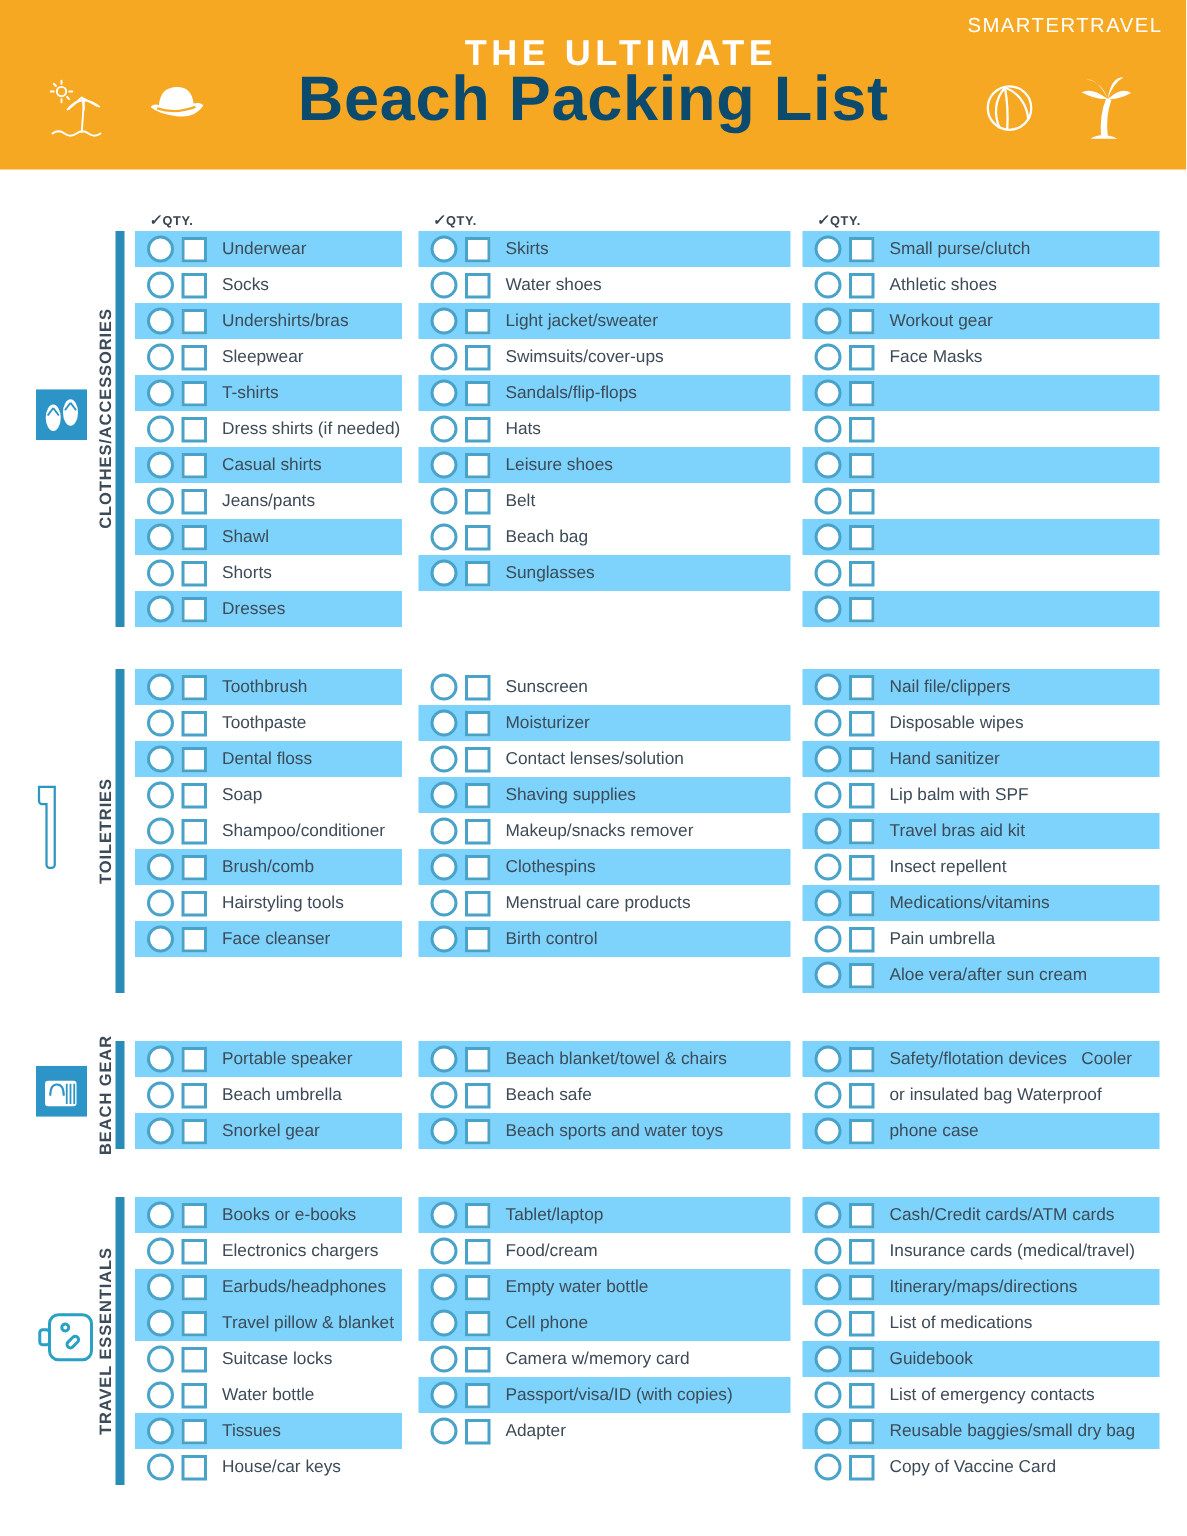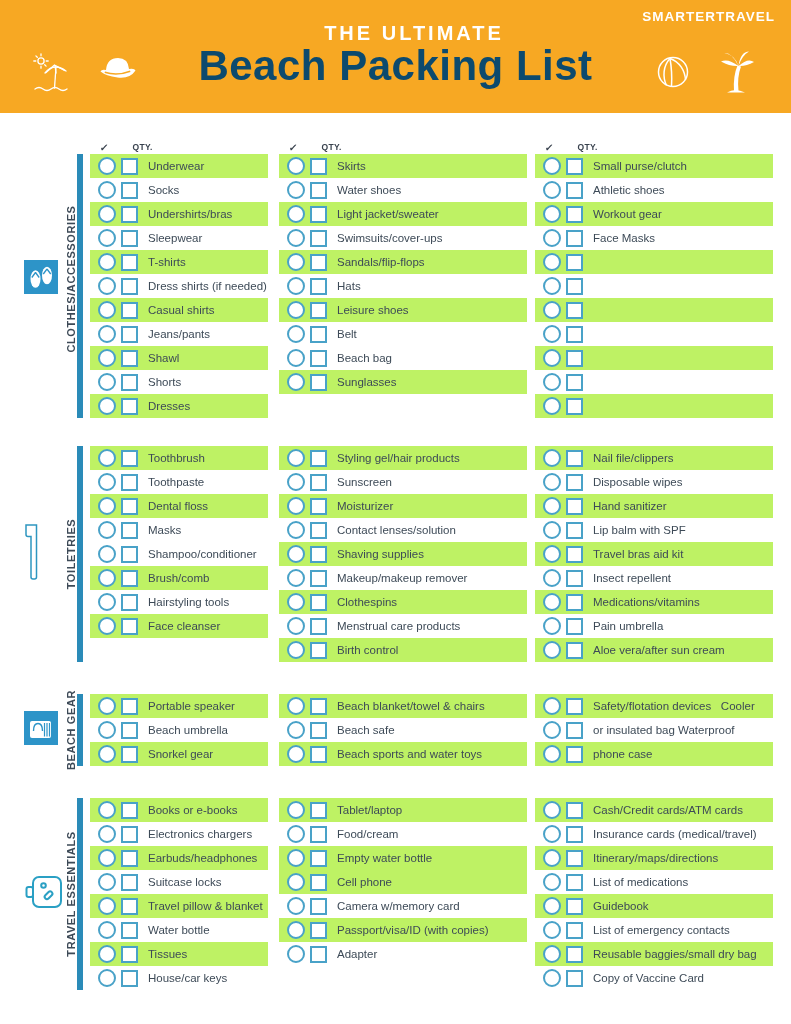--- a/index.html
+++ b/index.html
@@ -1,24 +1,24 @@
 <!DOCTYPE html>
 <html><head>
 <meta charset="utf-8">
 <style>
   html,body{margin:0;padding:0;background:#fff;}
   .page{position:relative;width:791px;height:1024px;background:#fff;overflow:hidden;
         font-family:"Liberation Sans",sans-serif;color:#3D4A57;}
 
   
   .header{position:relative;height:113px;background:#F7A823;}
-  .logo{position:absolute;top:9px;right:16px;color:#fff;font-weight:bold;
+  .logo{position:absolute;top:9px;right:16px;color:#fff;font-weight:normal;
         font-size:13.5px;letter-spacing:1px;}
   .kicker{position:absolute;top:22px;left:0;right:0;text-align:center;color:#fff;
-        font-weight:bold;font-size:20px;letter-spacing:3px;padding-left:37px;}
+        font-weight:bold;font-size:24px;letter-spacing:3px;padding-left:37px;}
   .title{position:absolute;top:42px;left:0;right:0;text-align:center;color:#0c4a6e;
         font-weight:bold;font-size:42px;letter-spacing:0.5px;}
   .hicon{position:absolute;}
   .hicon svg{display:block;}
 
   
   .main{padding-top:27px;}
   .section{display:flex;}
   .sec-gap-a{margin-bottom:28px;}
   .sec-gap-b{margin-bottom:32px;}
@@ -31,24 +31,24 @@
   .gicon{position:absolute;left:24px;top:50%;transform:translateY(-50%);}
   .colwrap{flex:1;display:flex;align-items:flex-start;}
   .col{display:flex;flex-direction:column;}
   .col-0{width:178px;}
   .col-1{width:248px;margin-left:11px;}
   .col-2{width:238px;margin-left:8px;}
 
   .qtyrow{height:14px;display:flex;align-items:center;font-size:8.5px;
         font-weight:bold;color:#39424E;}
   .qcheck{margin-left:10px;font-size:10px;transform:skewX(-8deg);}
-  .qlabel{margin-left:24px;letter-spacing:0.4px;}
+  .qlabel{margin-left:0;letter-spacing:0.4px;}
 
   .row{height:24px;display:flex;align-items:center;}
-  .row.alt{background:#bef264;}
+  .row.alt{background:#7dd3fc;}
   .ccircle{width:14px;height:14px;border:2px solid #49A2C8;border-radius:50%;
         background:#fff;margin-left:8px;flex:none;}
   .qbox{width:13px;height:13px;border:2px solid #49A2C8;background:#fff;
         margin-left:5px;flex:none;}
   .ilabel{margin-left:10px;font-size:11.5px;color:#3D4A57;white-space:pre;}
 </style>
 </head>
 <body>
 
 <div class="page">
@@ -308,21 +308,21 @@
               <span class="ilabel">Toothpaste</span>
             </div>
             <div class="row alt">
               <span class="ccircle"></span>
               <span class="qbox"></span>
               <span class="ilabel">Dental floss</span>
             </div>
             <div class="row">
               <span class="ccircle"></span>
               <span class="qbox"></span>
-              <span class="ilabel">Masks</span>
+              <span class="ilabel">Soap</span>
             </div>
             <div class="row">
               <span class="ccircle"></span>
               <span class="qbox"></span>
               <span class="ilabel">Shampoo/conditioner</span>
             </div>
             <div class="row alt">
               <span class="ccircle"></span>
               <span class="qbox"></span>
               <span class="ilabel">Brush/comb</span>
@@ -332,25 +332,20 @@
               <span class="qbox"></span>
               <span class="ilabel">Hairstyling tools</span>
             </div>
             <div class="row alt">
               <span class="ccircle"></span>
               <span class="qbox"></span>
               <span class="ilabel">Face cleanser</span>
             </div>
           </div>
           <div class="col col-1">
-            <div class="row alt">
-              <span class="ccircle"></span>
-              <span class="qbox"></span>
-              <span class="ilabel">Styling gel/hair products</span>
-            </div>
             <div class="row">
               <span class="ccircle"></span>
               <span class="qbox"></span>
               <span class="ilabel">Sunscreen</span>
             </div>
             <div class="row alt">
               <span class="ccircle"></span>
               <span class="qbox"></span>
               <span class="ilabel">Moisturizer</span>
             </div>
@@ -360,21 +355,21 @@
               <span class="ilabel">Contact lenses/solution</span>
             </div>
             <div class="row alt">
               <span class="ccircle"></span>
               <span class="qbox"></span>
               <span class="ilabel">Shaving supplies</span>
             </div>
             <div class="row">
               <span class="ccircle"></span>
               <span class="qbox"></span>
-              <span class="ilabel">Makeup/makeup remover</span>
+              <span class="ilabel">Makeup/snacks remover</span>
             </div>
             <div class="row alt">
               <span class="ccircle"></span>
               <span class="qbox"></span>
               <span class="ilabel">Clothespins</span>
             </div>
             <div class="row">
               <span class="ccircle"></span>
               <span class="qbox"></span>
               <span class="ilabel">Menstrual care products</span>
@@ -520,29 +515,29 @@
             <div class="row">
               <span class="ccircle"></span>
               <span class="qbox"></span>
               <span class="ilabel">Electronics chargers</span>
             </div>
             <div class="row alt">
               <span class="ccircle"></span>
               <span class="qbox"></span>
               <span class="ilabel">Earbuds/headphones</span>
             </div>
+            <div class="row alt">
+              <span class="ccircle"></span>
+              <span class="qbox"></span>
+              <span class="ilabel">Travel pillow &amp; blanket</span>
+            </div>
             <div class="row">
               <span class="ccircle"></span>
               <span class="qbox"></span>
               <span class="ilabel">Suitcase locks</span>
-            </div>
-            <div class="row alt">
-              <span class="ccircle"></span>
-              <span class="qbox"></span>
-              <span class="ilabel">Travel pillow &amp; blanket</span>
             </div>
             <div class="row">
               <span class="ccircle"></span>
               <span class="qbox"></span>
               <span class="ilabel">Water bottle</span>
             </div>
             <div class="row alt">
               <span class="ccircle"></span>
               <span class="qbox"></span>
               <span class="ilabel">Tissues</span>

